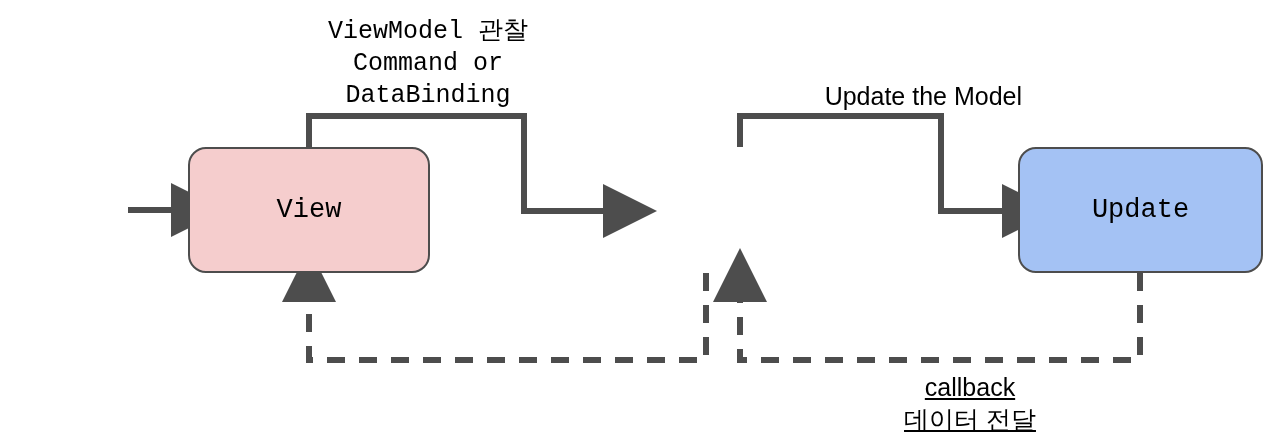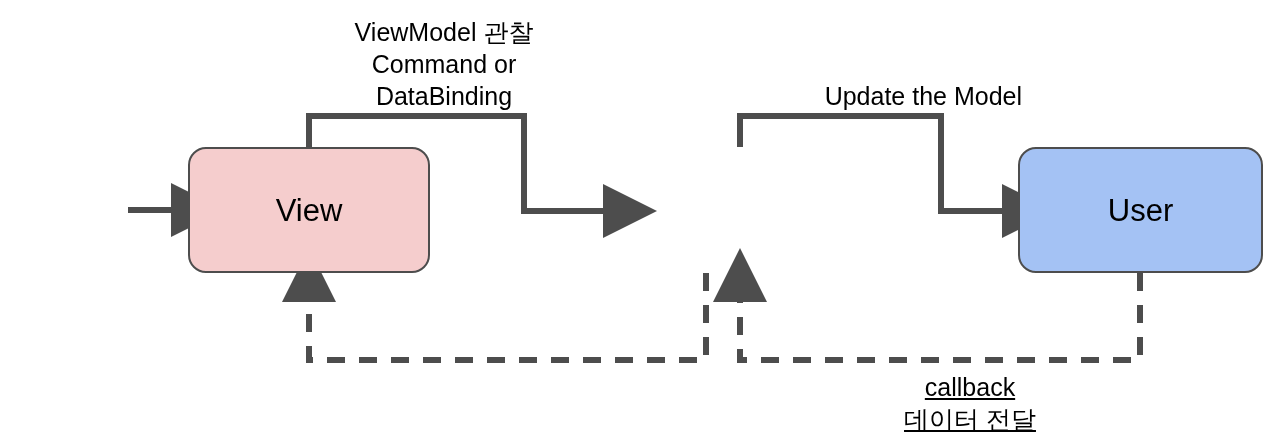--- a/index.html
+++ b/index.html
@@ -27,22 +27,22 @@
   .node-box {
     position: absolute;
     box-sizing: border-box;
     border: 2px solid #4d4d4d;
     border-radius: 18px;
     display: flex;
     align-items: center;
     justify-content: center;
   }
   .node-label {
-    font-family: Liberation Sans, sans-serif;
-    font-size: 31px;
+    font-family: Liberation Mono, monospace;
+    font-size: 27px;
     color: #000000;
     line-height: 1;
     white-space: nowrap;
   }
   #node-view {
     left: 188px;
     top: 147px;
     width: 242px;
     height: 126px;
   }
@@ -67,23 +67,24 @@
     text-align: center;
     white-space: pre-line;
   }
   #label-user-input {
     left: 8px;
     top: 165px;
     width: 120px;
     text-align: left;
   }
   #label-binding {
-    left: 284px;
+    left: 268px;
     top: 16px;
     width: 320px;
+    font-family: Liberation Mono, monospace;
   }
   #label-update-model {
     left: 672px;
     top: 80px;
     width: 350px;
     text-align: right;
   }
   #label-notify {
     left: 410px;
     top: 371px;
@@ -131,21 +132,21 @@
       <path d="M1140,273 L1140,360 L740,360 L740,296" stroke="#4d4d4d" stroke-width="6" fill="none" stroke-dasharray="18,14" stroke-linejoin="miter" marker-end="url(#arrow-up)"></path>
     </g>
   </svg>
 
   <div class="node-box" id="node-view" style="background:#f5cdcd;">
     <span class="node-label">View</span>
   </div>
 
 
   <div class="node-box" id="node-model" style="background:#a4c2f4;">
-    <span class="node-label">User</span>
+    <span class="node-label">Update</span>
   </div>
 
 
   <div class="edge-label" id="label-binding">ViewModel 관찰
 Command or
 DataBinding</div>
 
   <div class="edge-label" id="label-update-model">Update the Model</div>
 
 

